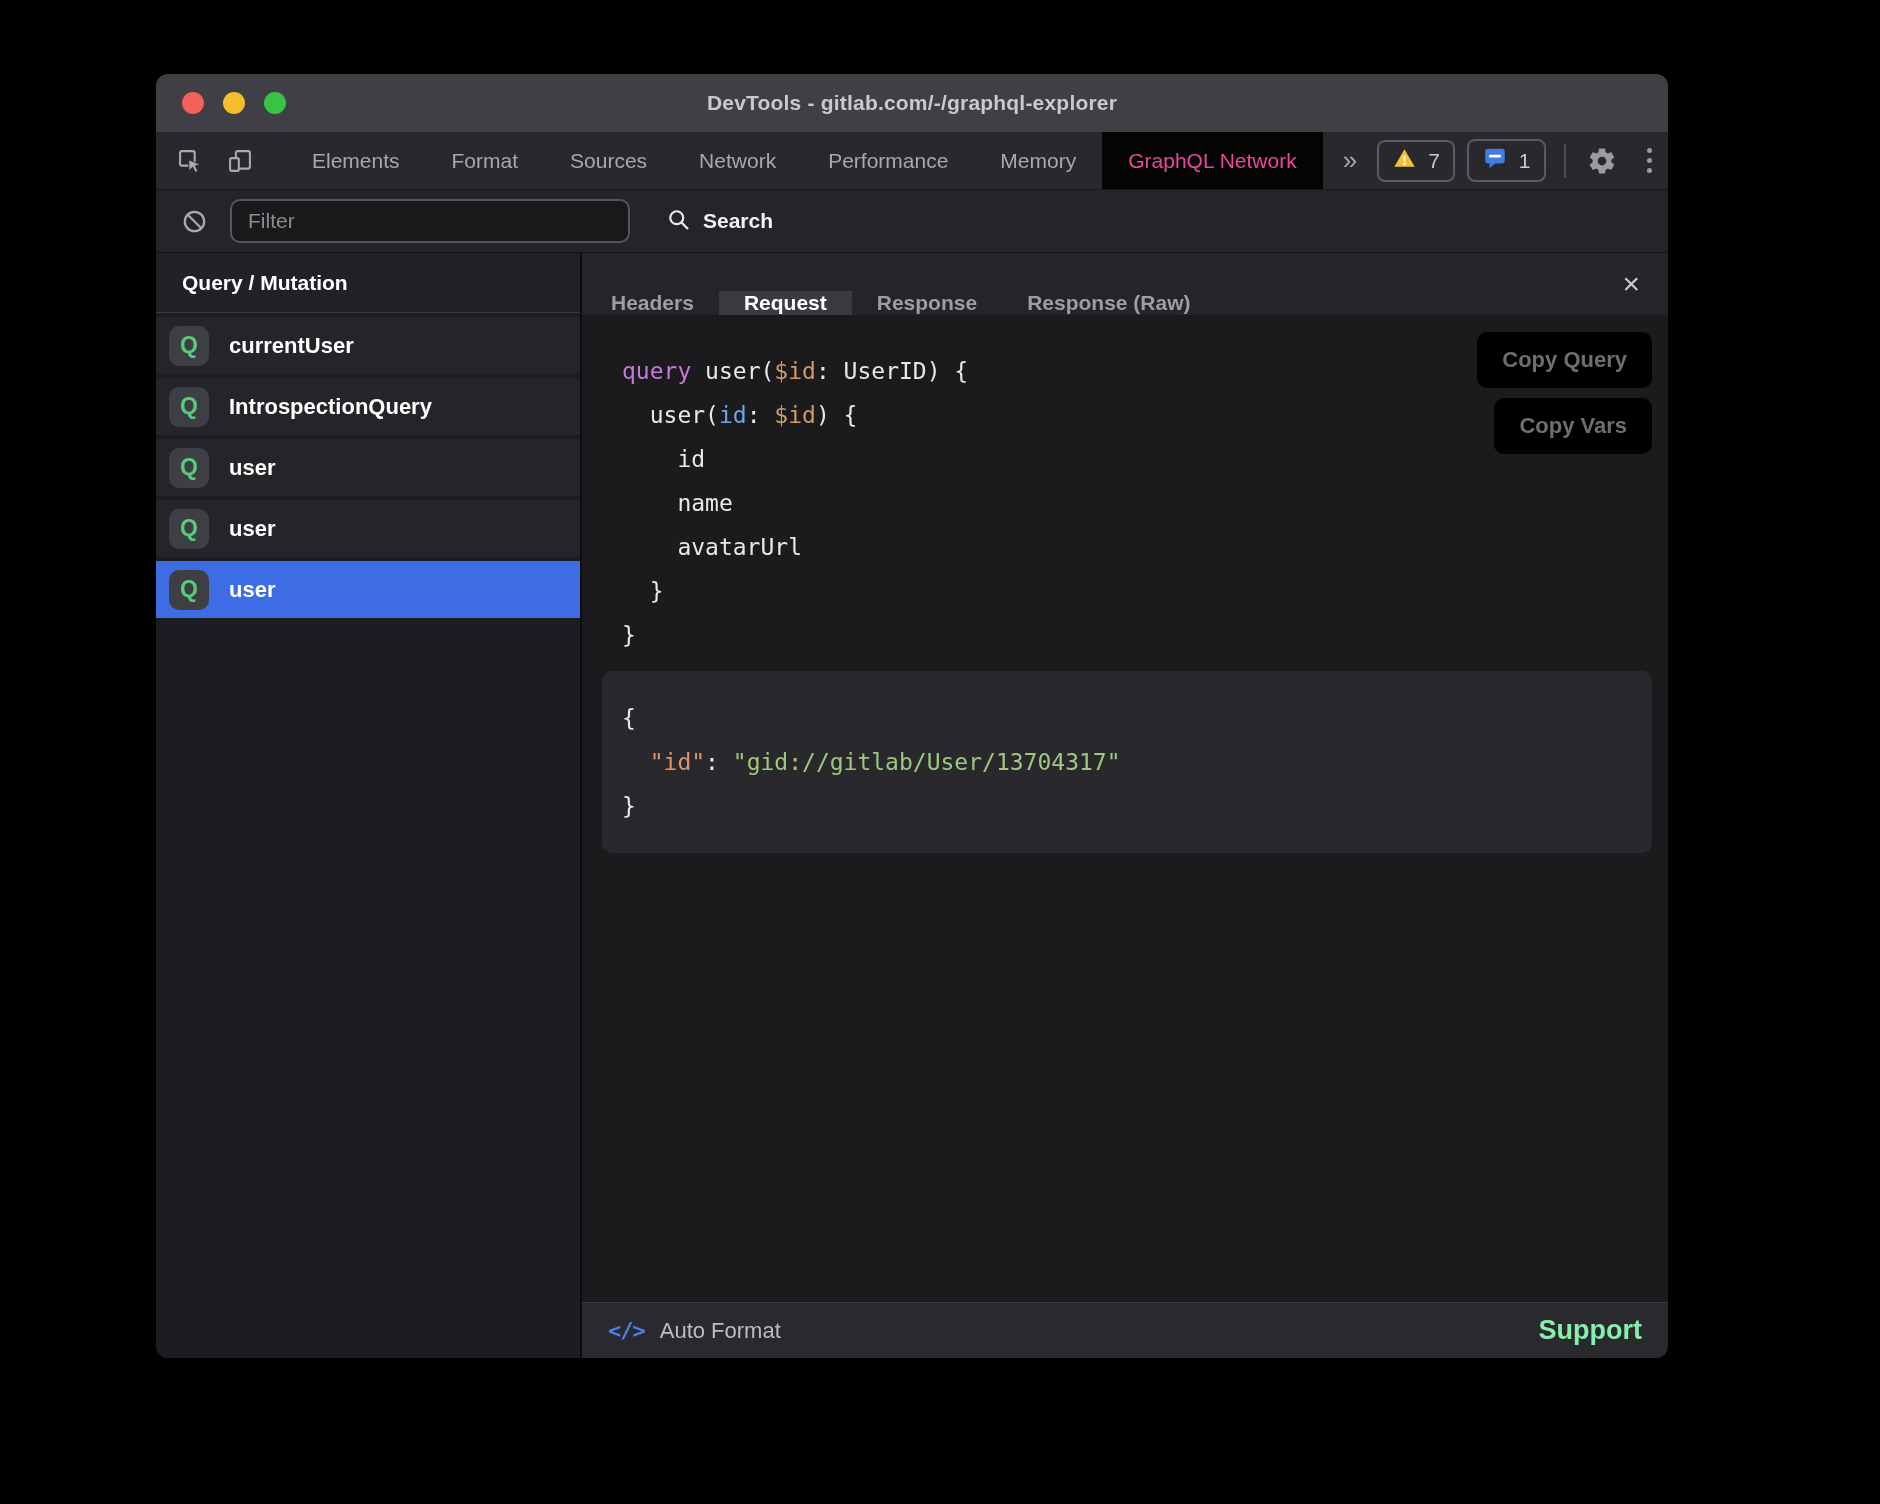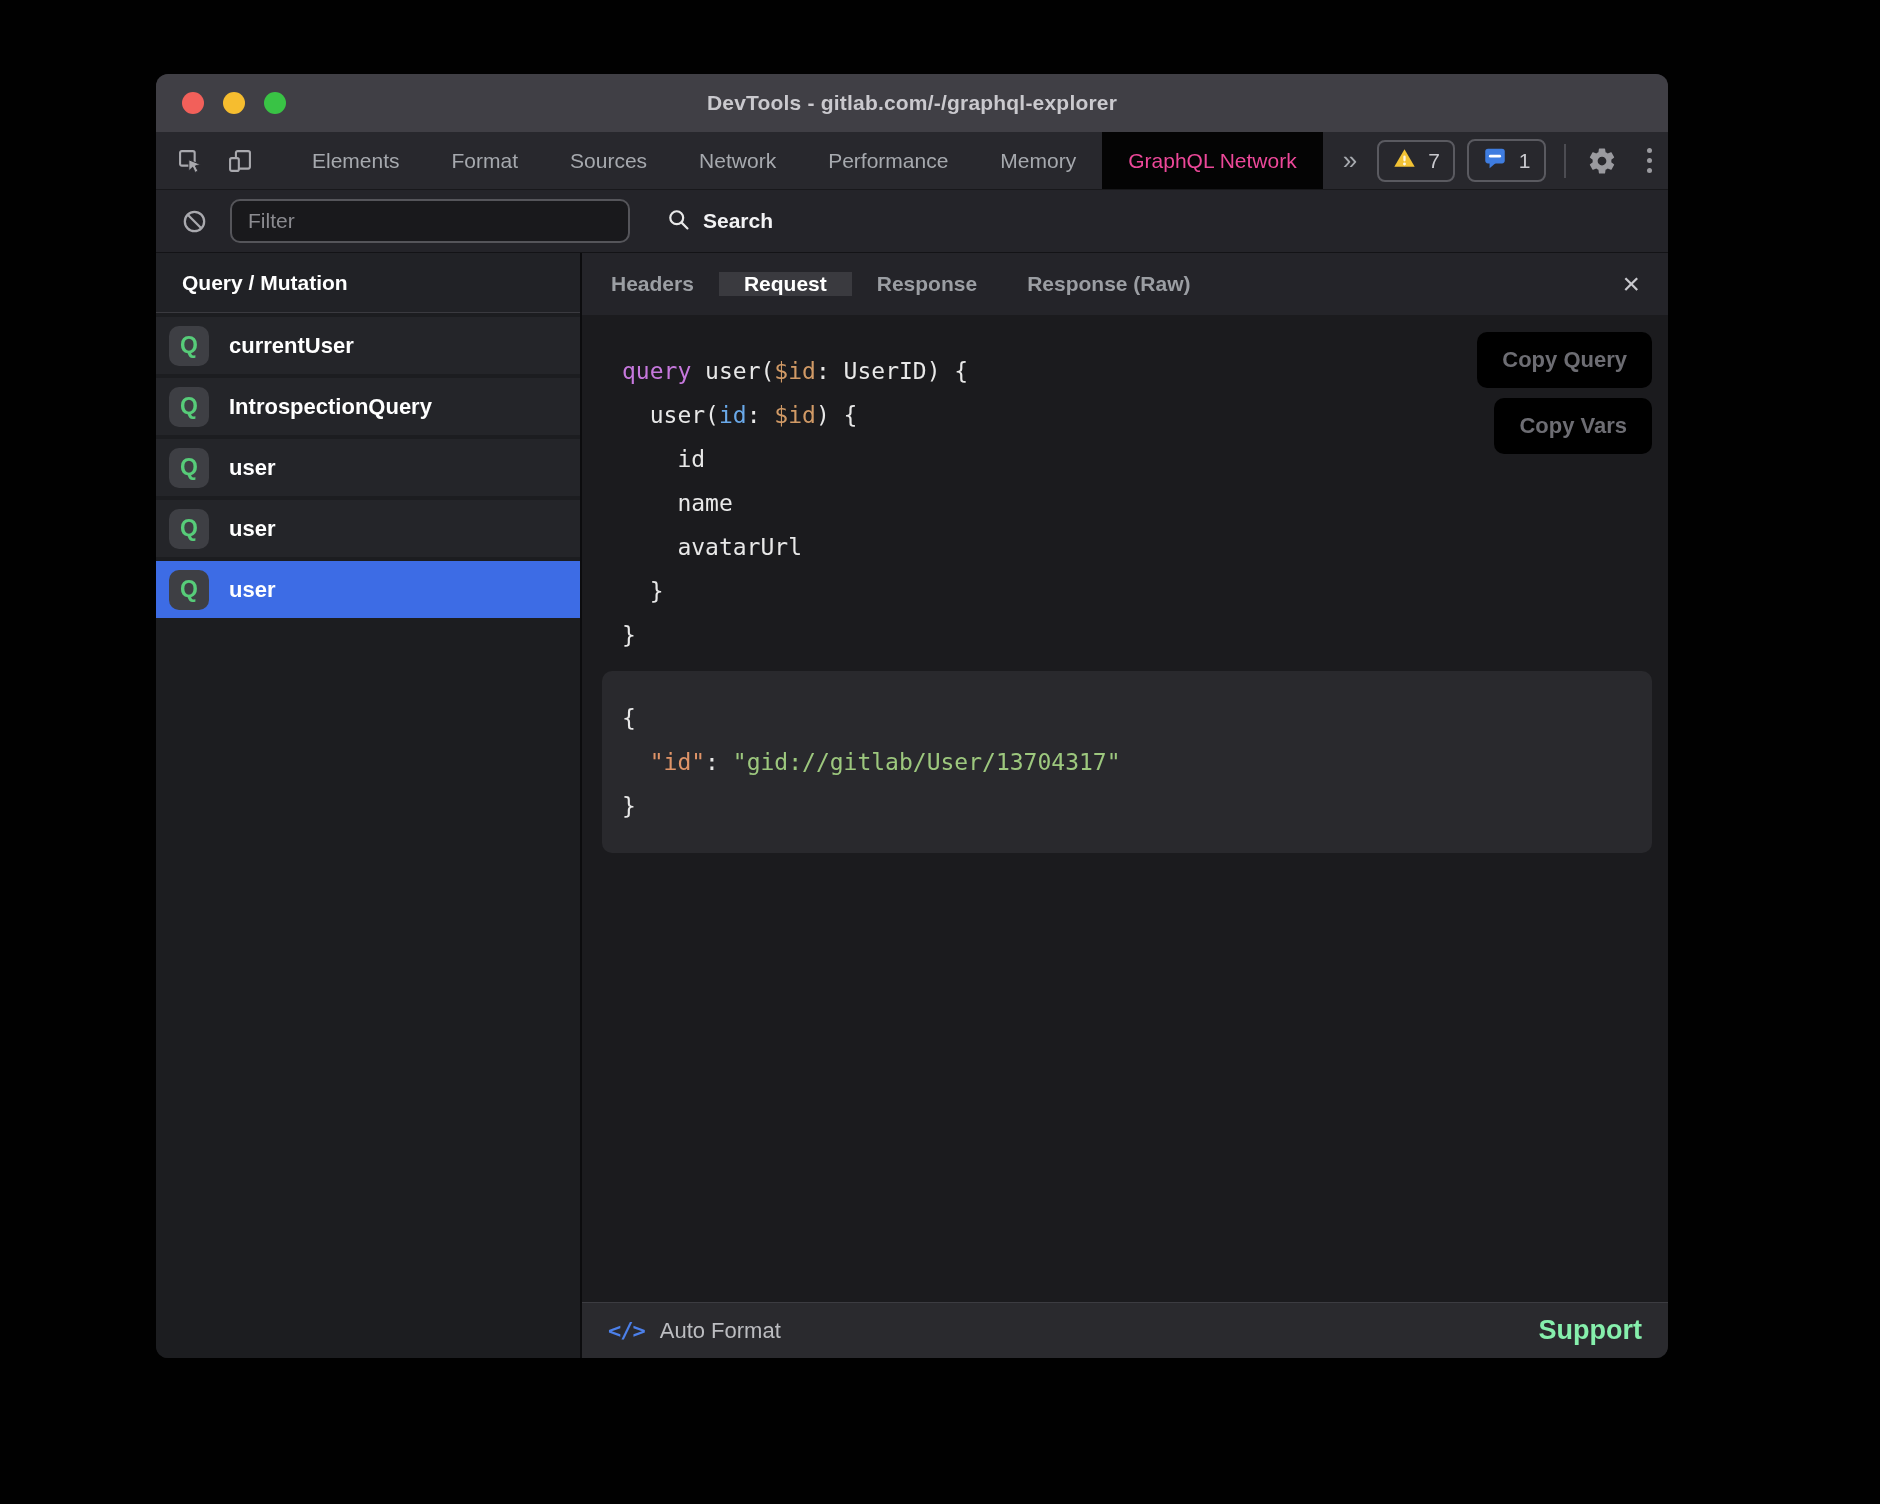--- a/index.html
+++ b/index.html
@@ -47,21 +47,21 @@
   .sidebar{width:424px;flex:none;background:#1c1d20;border-right:2px solid #0c0c0e;display:flex;flex-direction:column;}
   .sidebar-header{height:59px;flex:none;display:flex;align-items:center;padding-left:26px;color:#ffffff;font-size:21px;font-weight:bold;border-bottom:1px solid #3a3a3f;background:#212226;}
   .sidebar-list{display:flex;flex-direction:column;gap:4px;padding-top:4px;}
   .sidebar-item{height:57px;background:#242529;display:flex;align-items:center;padding-left:13px;gap:20px;cursor:default;}
   .sidebar-item.selected{background:#3d6ce5;}
   .q-badge{width:40px;height:40px;border-radius:10px;background:#3e3f44;color:#57cc79;display:flex;align-items:center;justify-content:center;font-size:23px;font-weight:bold;flex:none;}
   .item-label{color:#ffffff;font-size:22px;font-weight:bold;}
 
   
   .detail{flex:1;display:flex;flex-direction:column;min-width:0;}
-  .detail-tabs-row{height:62px;flex:none;background:#242429;display:flex;align-items:center;gap:43px;}
+  .detail-tabs-row{height:62px;flex:none;background:#242429;display:flex;align-items:flex-end;gap:43px;}
   .detail-tabs{display:flex;align-items:stretch;padding-left:4px;}
   .detail-tab{padding:0 25px;display:flex;align-items:center;color:#9b9ea3;font-size:21px;font-weight:bold;white-space:nowrap;cursor:default;}
   .detail-tab.selected{background:#3a3a3f;color:#ffffff;}
   .close-btn{margin-left:auto;align-self:center;margin-right:22px;color:#c9c9ce;font-size:30px;line-height:1;padding:2px 6px;}
 
   .detail-content{flex:1;background:#1b1b1e;position:relative;font-family:"DejaVu Sans Mono",monospace;overflow:hidden;min-height:0;}
   .code-block{margin:34px 0 0 40px;font-size:23px;line-height:44px;}
   .code-line{white-space:pre;}
   .tok-keyword{color:#c678dd;}
   .tok-plain{color:#e8e8e8;}

